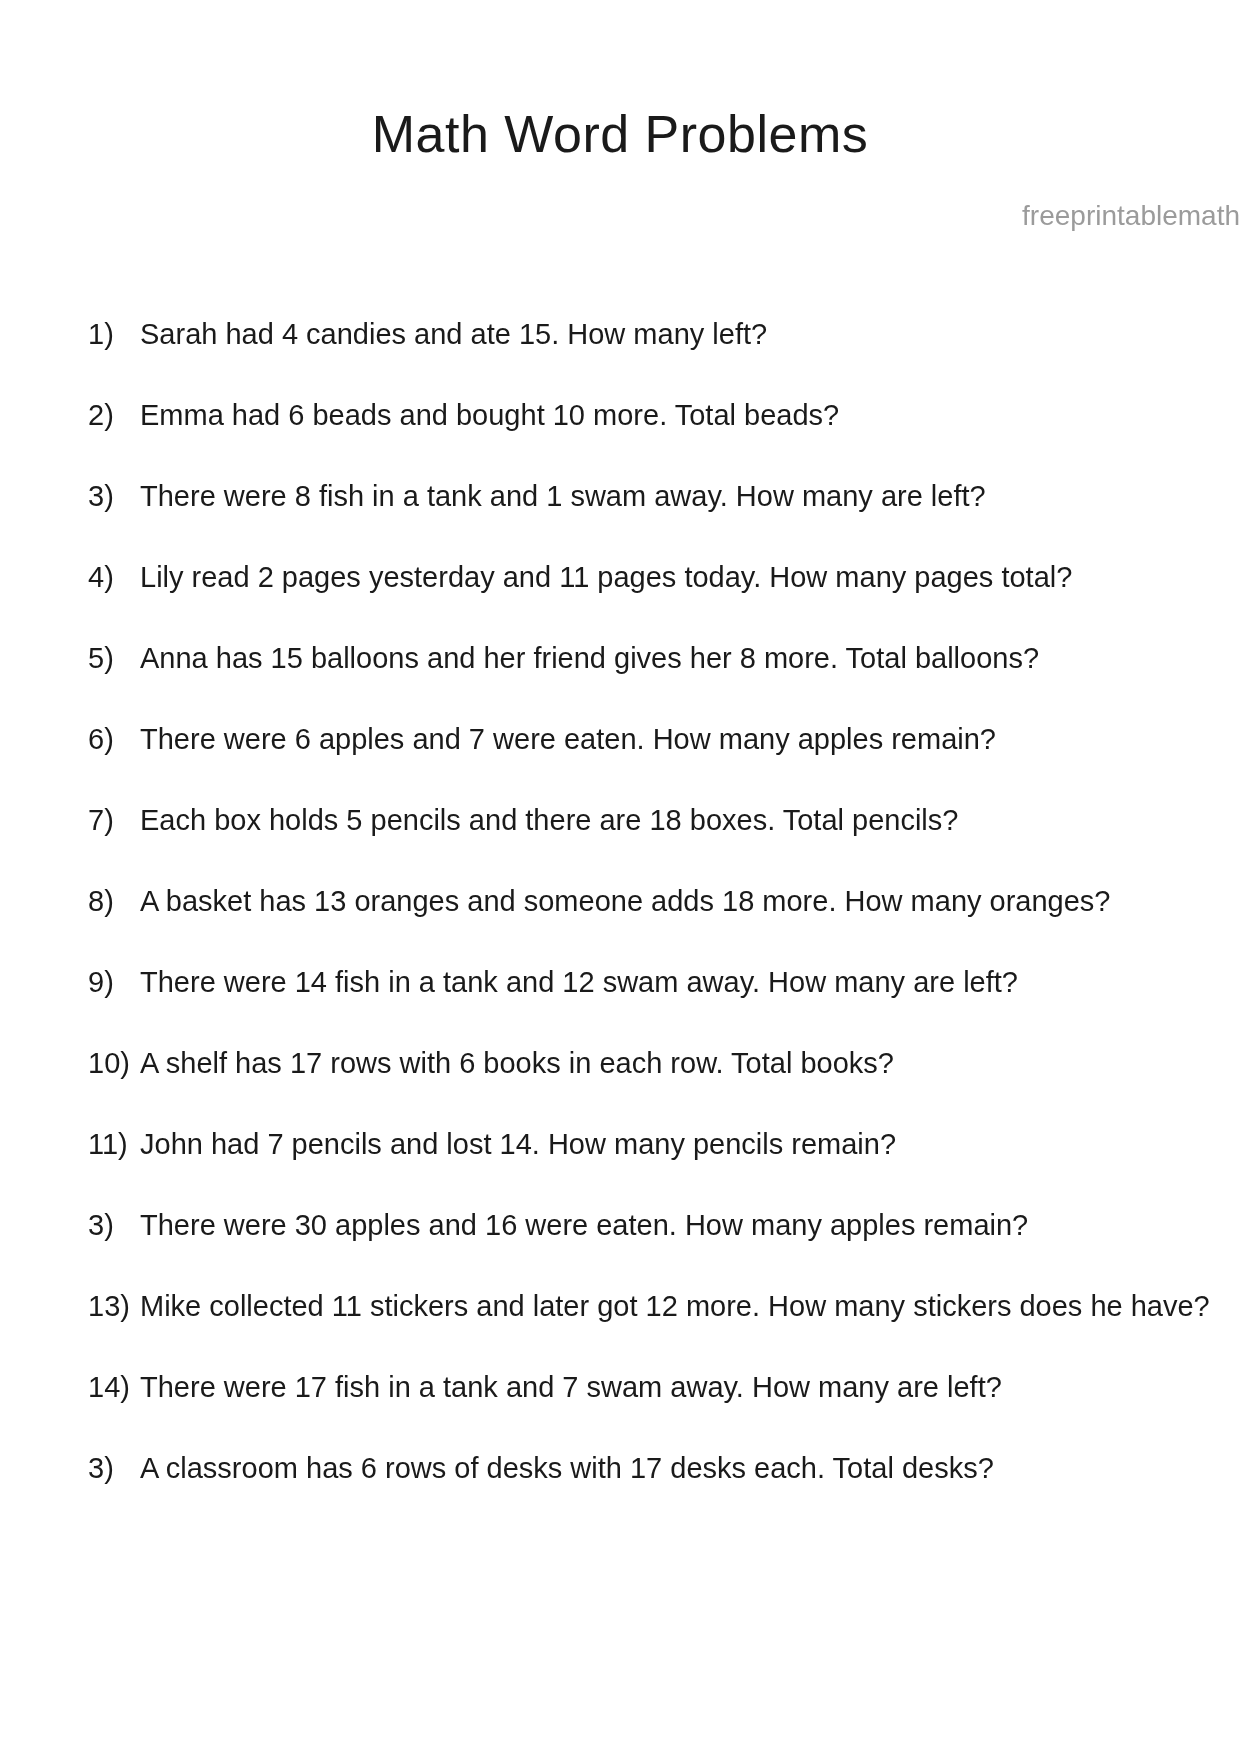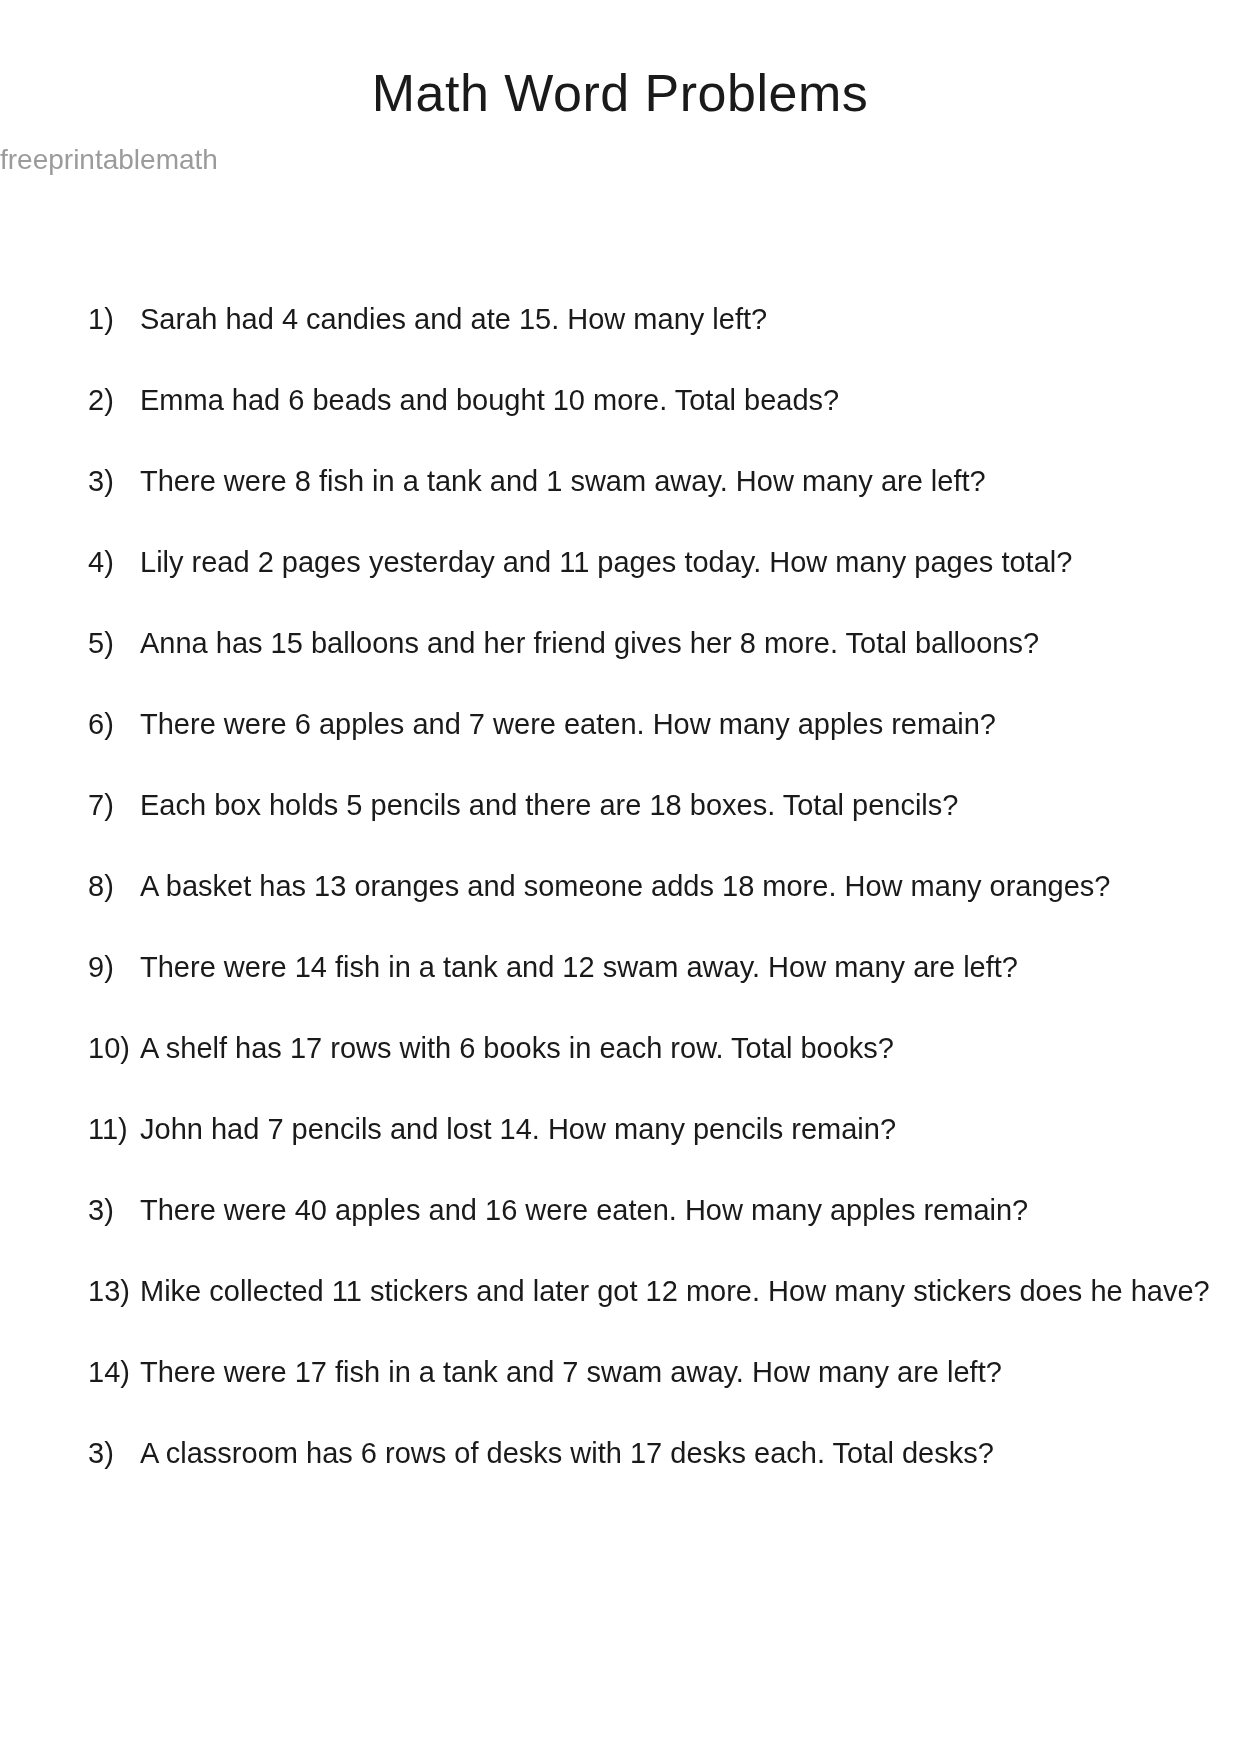--- a/index.html
+++ b/index.html
@@ -20,26 +20,26 @@
     height: 1754px;
     box-sizing: border-box;
     padding: 0;
     position: relative;
   }
   .doc-title {
     text-align: center;
     font-size: 52px;
     font-weight: 400;
     color: #1a1a1a;
-    margin: 1px;
-    padding-top: 62px;
+    margin: 16px;
+    padding-top: 88px;
     letter-spacing: 0.5px;
   }
   .doc-subtitle {
-    text-align: left;
+    text-align: right;
     font-size: 28px;
     font-weight: 400;
     color: #9b9b9b;
     margin: 0;
     padding-top: 20px;
   }
   .problems {
     margin: 0;
     padding: 0;
     list-style: none;
@@ -113,21 +113,21 @@
 
     <div class="problem-row">
       <span class="problem-num">10)</span><span class="problem-text">A shelf has 17 rows with 6 books in each row. Total books?</span>
     </div>
 
     <div class="problem-row">
       <span class="problem-num">11)</span><span class="problem-text">John had 7 pencils and lost 14. How many pencils remain?</span>
     </div>
 
     <div class="problem-row">
-      <span class="problem-num">3)</span><span class="problem-text">There were 40 apples and 16 were eaten. How many apples remain?</span>
+      <span class="problem-num">3)</span><span class="problem-text">There were 30 apples and 16 were eaten. How many apples remain?</span>
     </div>
 
     <div class="problem-row">
       <span class="problem-num">13)</span><span class="problem-text">Mike collected 11 stickers and later got 12 more. How many stickers does he have?</span>
     </div>
 
     <div class="problem-row">
       <span class="problem-num">14)</span><span class="problem-text">There were 17 fish in a tank and 7 swam away. How many are left?</span>
     </div>
 

